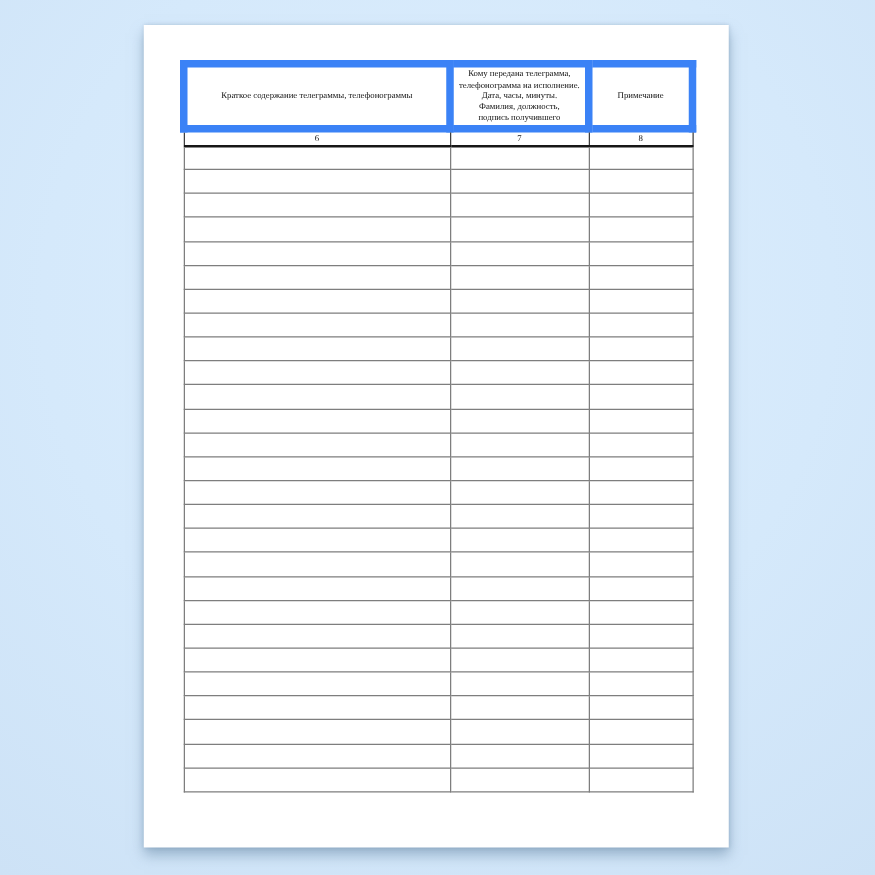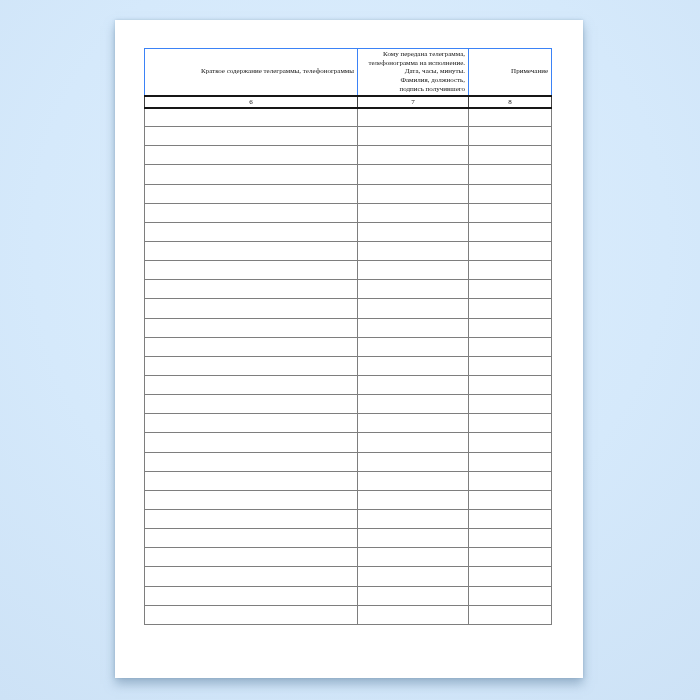--- a/index.html
+++ b/index.html
@@ -27,24 +27,24 @@
     left:29px; top:28px;
     width:407px;
     border-collapse:collapse;
     table-layout:fixed;
     color:#141414;
   }
   table.form-table { border:1.5px solid #3f3f3f; }
 
   .header-row td {
     height:42px;
-    border:1px solid #3b82f6;
+    border:6px solid #3b82f6;
     font-size:7px;
     line-height:8.7px;
-    text-align:right;
+    text-align:center;
     vertical-align:middle;
     padding:1px 3px;
   }
   .pre-lines { white-space:pre-line; }
 
   .number-row td {
     height:10px;
     font-size:7px;
     line-height:10px;
     text-align:center;

